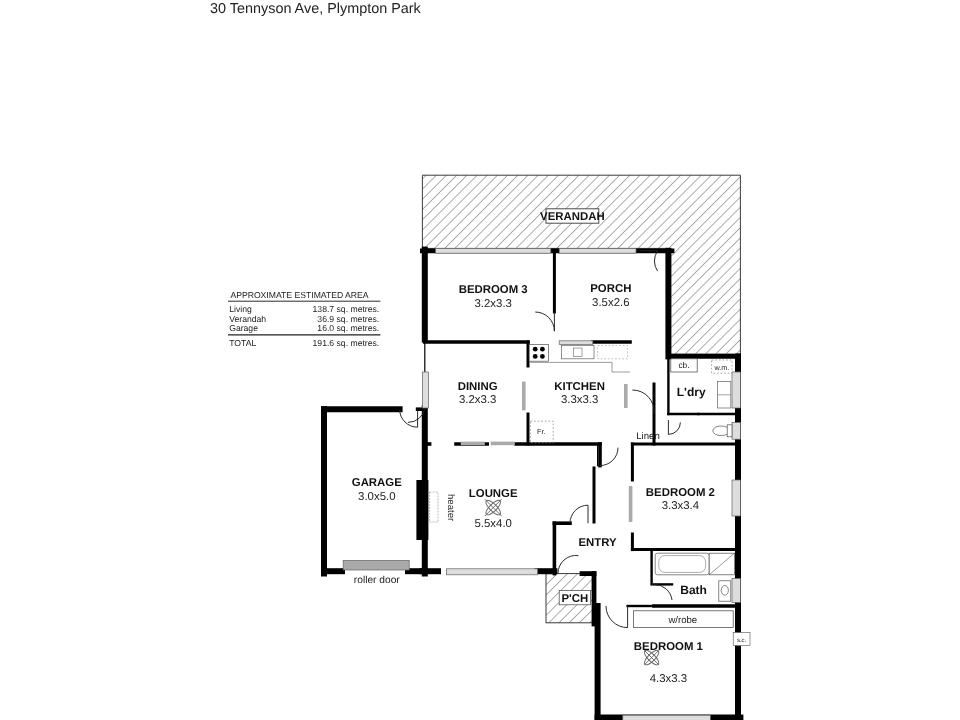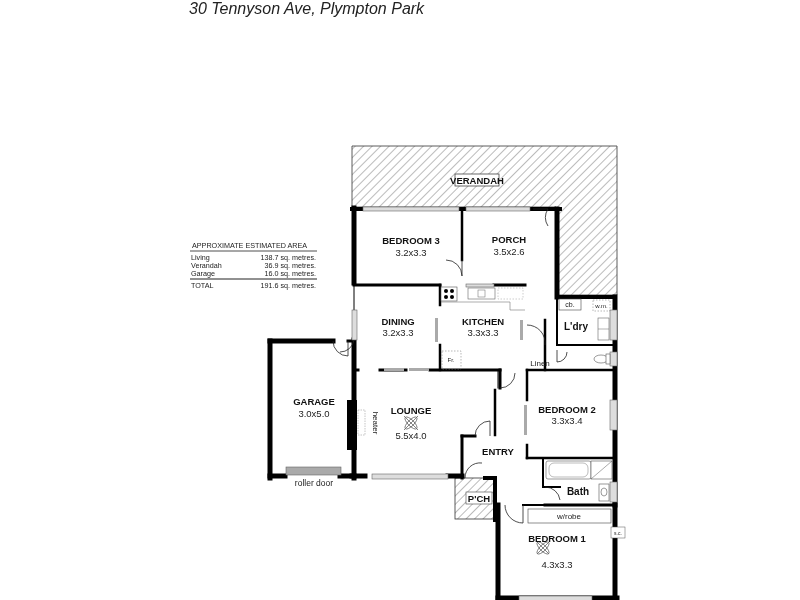--- a/index.html
+++ b/index.html
@@ -1,17 +1,17 @@
 <!DOCTYPE html>
 <html><head>
 <meta charset="utf-8">
 <style>
   html,body{margin:0;padding:0;background:#fff;}
   body{width:800px;height:600px;position:relative;overflow:hidden;font-family:"Liberation Sans",sans-serif;}
-  .title{position:absolute;left:189px;top:0px;font-size:16px;font-style:italic;color:#222;}
+  .title{position:absolute;left:175px;top:0px;font-size:12px;color:#222;}
   svg{position:absolute;left:0;top:0;}
   .lbl{font-family:"Liberation Sans",sans-serif;font-weight:bold;font-size:9.5px;fill:#111;text-anchor:middle;}
   .dim{font-family:"Liberation Sans",sans-serif;font-size:9.5px;fill:#222;text-anchor:middle;}
   .sm{font-family:"Liberation Sans",sans-serif;font-size:8px;fill:#222;text-anchor:middle;}
   .tiny{font-family:"Liberation Sans",sans-serif;font-size:6px;fill:#222;text-anchor:middle;}
   .at{font-family:"Liberation Sans",sans-serif;font-size:7.2px;fill:#222;}
 </style>
 </head>
 <body>
 

